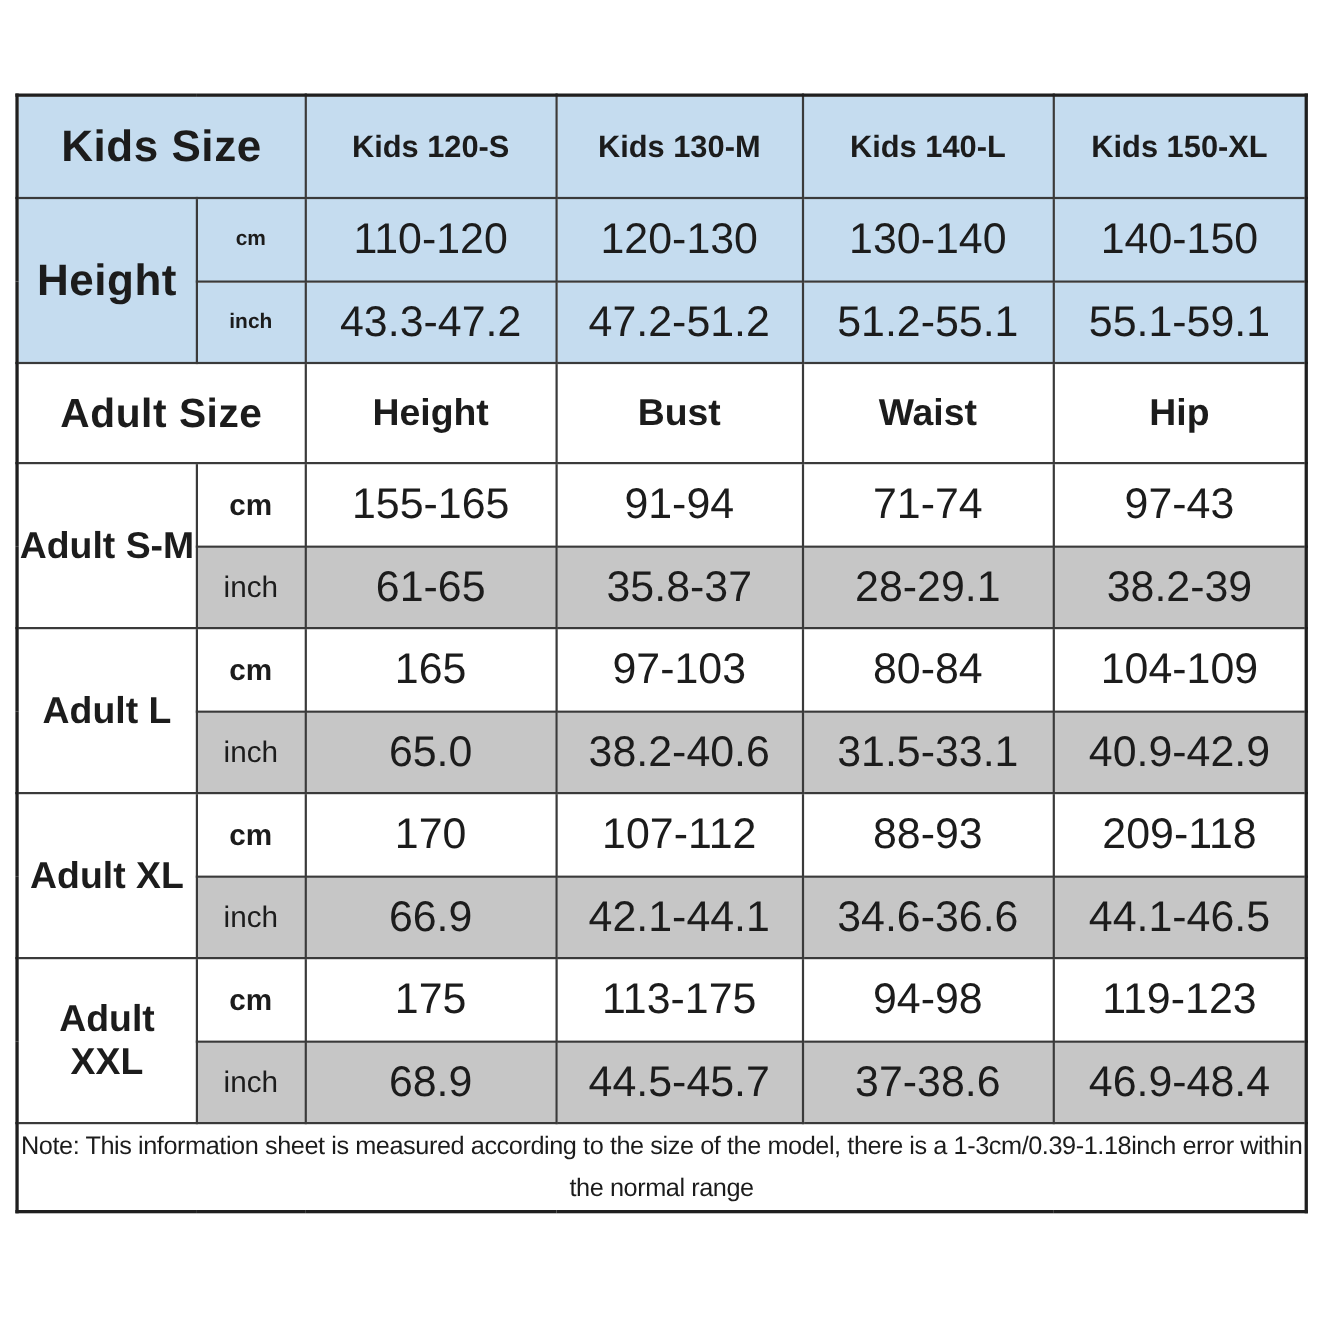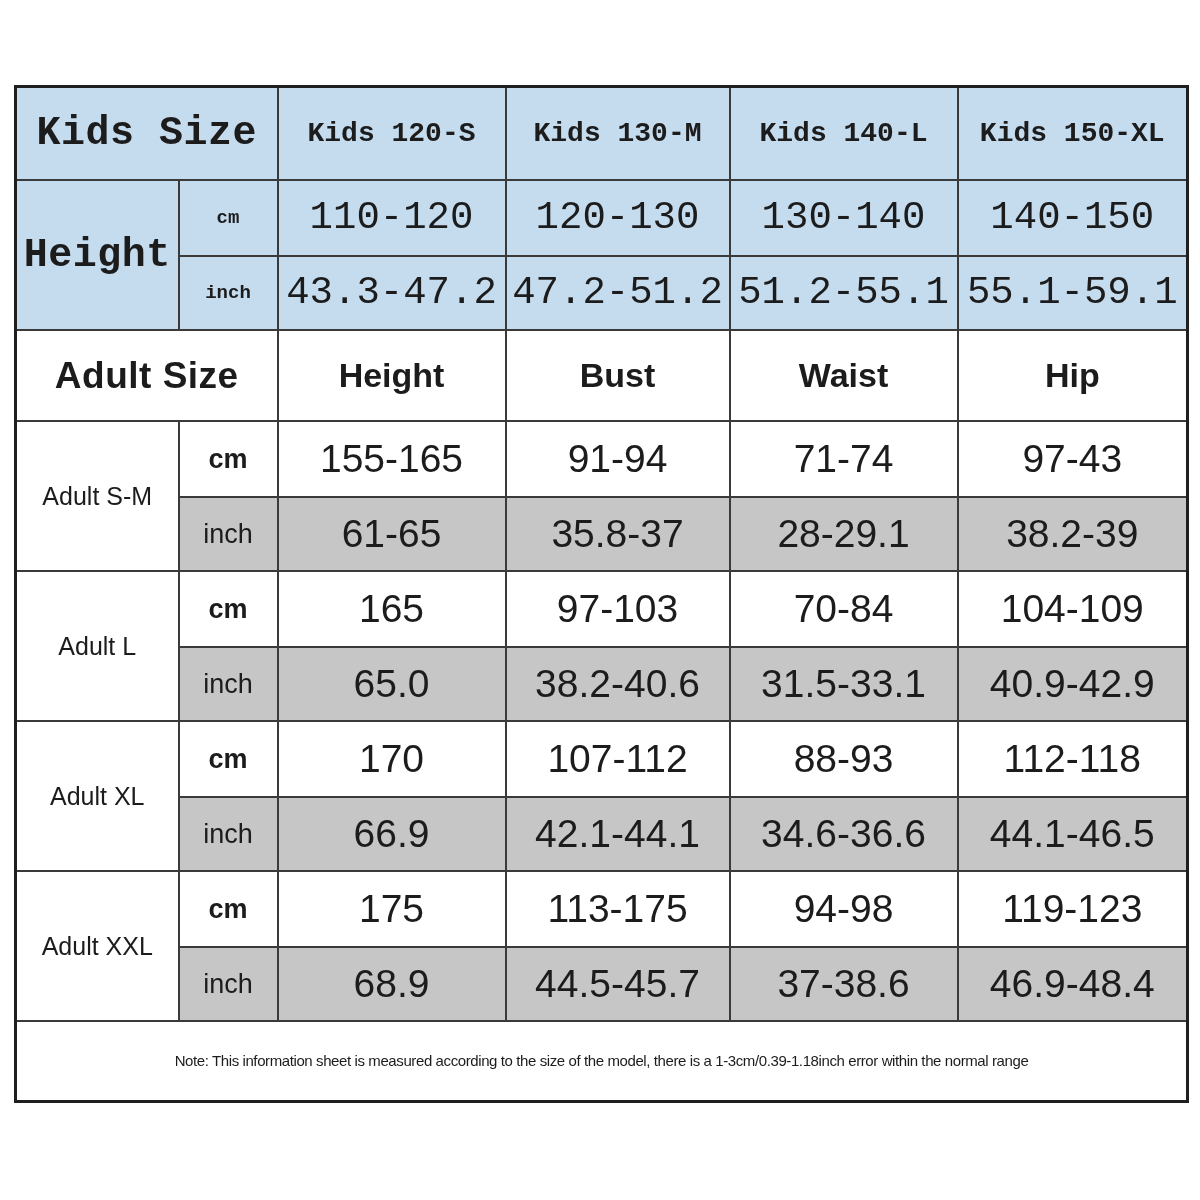--- a/index.html
+++ b/index.html
@@ -36,36 +36,36 @@
   
   tr.r-khead td   { height: 91px; }
   tr.r-kcm td     { height: 74px; }
   tr.r-kinch td   { height: 72px; }
   tr.r-ahead td   { height: 89px; }
   tr.r-cm td      { height: 74px; }
   tr.r-inch td    { height: 72px; }
   tr.r-note td    { height: 78px; }
 
   
-  tr.kids td { background: var(--kids-bg, #C5DCEF); font-family: Liberation Mono, monospace; }
+  tr.kids td { background: var(--kids-bg, #C5DCEF); }
   tr.r-inch td { background: var(--inch-bg, #C6C6C6); }
   td.alabel { background: #ffffff !important; }
 
   
   .h1   { font-size: 40px; font-weight: 800; letter-spacing: 0.5px; }
   .h2   { font-size: 28px; font-weight: 700; }
   .h1b  { font-size: 37px; font-weight: 800; letter-spacing: 0.5px; }
   .h2b  { font-size: 34px; font-weight: 700; }
   .unit-sm   { font-size: 19px; font-weight: 700; }
   .unit-cm   { font-size: 27px; font-weight: 700; }
   .unit-inch { font-size: 27px; font-weight: 400; }
-  .alabel    { font-size: 25px; font-weight: 400; }
+  .alabel    { font-size: 34px; font-weight: 700; }
   .val       { font-size: 39px; font-weight: 400; }
   .note {
-    font-size: 15px;
+    font-size: 23px;
     font-weight: 400;
     letter-spacing: -0.4px;
     line-height: 1.65;
     padding: 4px 30px;
   }
 </style>
 </head>
 <body>
 
 <div class="page">
@@ -127,38 +127,38 @@
       <td class="val">35.8-37</td>
       <td class="val">28-29.1</td>
       <td class="val">38.2-39</td>
     </tr>
 
     <tr class="r-cm">
       <td rowspan="2" class="alabel">Adult L</td>
       <td class="unit-cm">cm</td>
       <td class="val">165</td>
       <td class="val">97-103</td>
-      <td class="val">70-84</td>
+      <td class="val">80-84</td>
       <td class="val">104-109</td>
     </tr>
     <tr class="r-inch">
       <td class="unit-inch">inch</td>
       <td class="val">65.0</td>
       <td class="val">38.2-40.6</td>
       <td class="val">31.5-33.1</td>
       <td class="val">40.9-42.9</td>
     </tr>
 
     <tr class="r-cm">
       <td rowspan="2" class="alabel">Adult XL</td>
       <td class="unit-cm">cm</td>
       <td class="val">170</td>
       <td class="val">107-112</td>
       <td class="val">88-93</td>
-      <td class="val">112-118</td>
+      <td class="val">209-118</td>
     </tr>
     <tr class="r-inch">
       <td class="unit-inch">inch</td>
       <td class="val">66.9</td>
       <td class="val">42.1-44.1</td>
       <td class="val">34.6-36.6</td>
       <td class="val">44.1-46.5</td>
     </tr>
 
     <tr class="r-cm">

